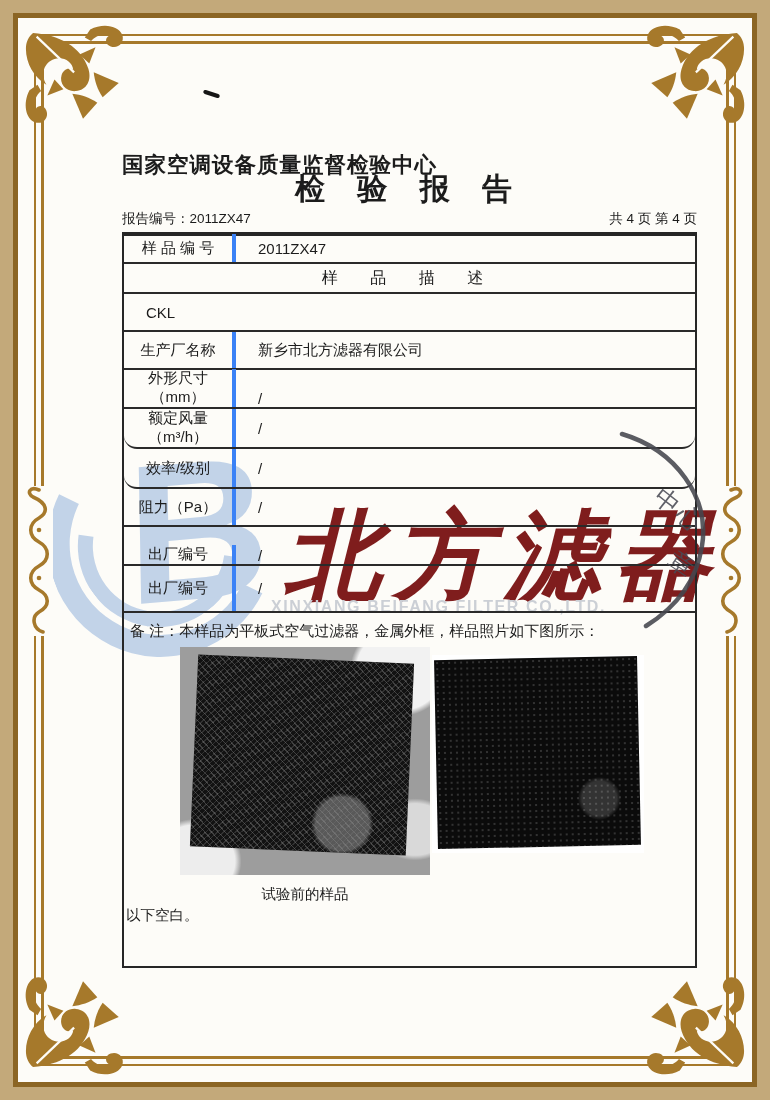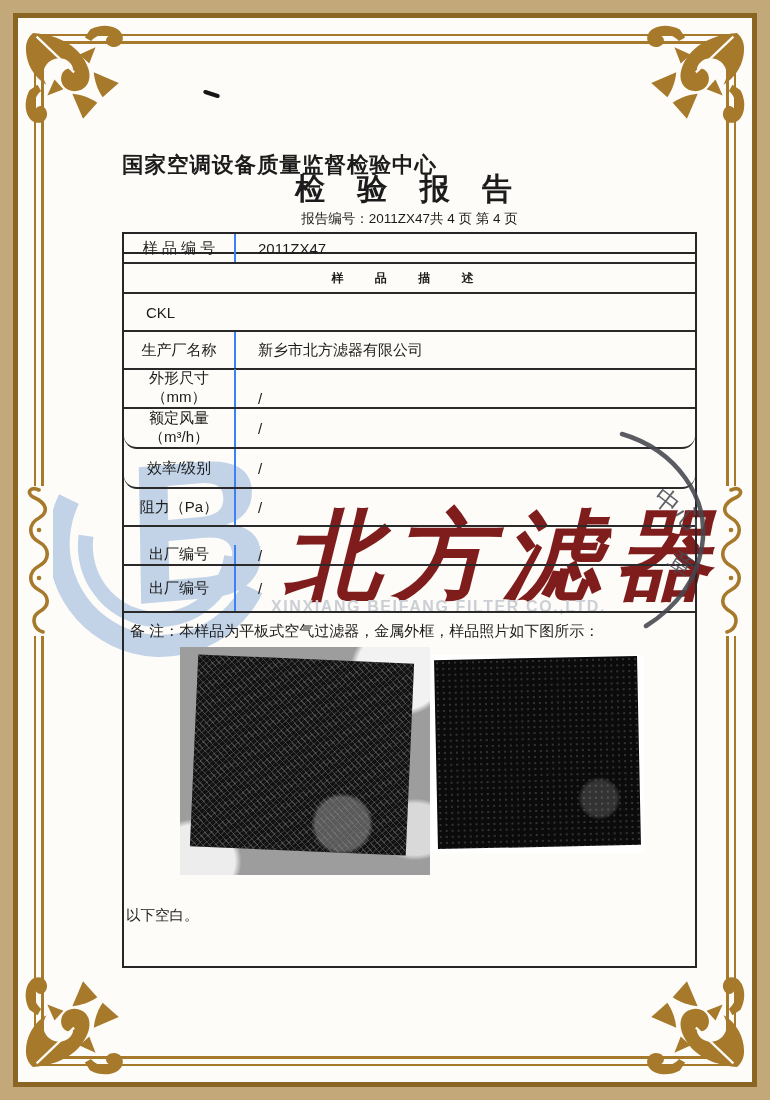--- a/index.html
+++ b/index.html
@@ -40,29 +40,29 @@
             letter-spacing:1.6px; color:#cbcfd5; white-space:nowrap; z-index:1; }
   
   .stamp { position:absolute; left:594px; top:428px; z-index:5; opacity:.88; }
   
   .scan-mark { position:absolute; left:203px; top:92px; width:17px; height:4px; background:#161616;
                border-radius:2px; transform:rotate(18deg); z-index:2; }
   
   .content { position:absolute; left:122px; top:140px; width:575px; height:830px; z-index:2; }
   .t1 { position:absolute; top:10px;  width:100%; text-align:left; font-size:21.5px; font-weight:bold; letter-spacing:1px; }
   .t2 { position:absolute; top:29px; width:100%; text-align:center; font-size:30px; font-weight:bold; letter-spacing:12px; }
-  .meta { position:absolute; top:70px; width:100%; display:flex; justify-content:center;
-          font-size:13.5px; border-bottom:2px solid #262626; padding-bottom:24px; }
+  .meta { position:absolute; top:70px; width:100%; display:flex; justify-content:space-between;
+          font-size:13.5px; border-bottom:2px solid #262626; padding-bottom:6px; }
   .meta b { font-weight:normal; }
   .tbl { position:absolute; top:92px; width:100%; height:736px; border:2px solid #262626; }
   .row { display:flex; border-bottom:2px solid #2a2a2a; background:transparent; }
-  .lab { width:112px; border-right:2px solid #3b82f6; display:flex; align-items:center;
+  .lab { width:112px; border-right:4px solid #3b82f6; display:flex; align-items:center;
          justify-content:center; font-size:15px; text-align:center; padding:0 2px; }
   .val { flex:1; display:flex; align-items:center; padding-left:22px; font-size:15px; }
-  .hdr { display:flex; align-items:center; justify-content:center; font-size:12px; font-weight:bold; letter-spacing:14px; }
+  .hdr { display:flex; align-items:center; justify-content:center; font-size:16px; font-weight:normal; letter-spacing:14px; }
   .h30 { height:30px; } .h38 { height:38px; } .h39 { height:39px;align-items:flex-end; } .h40 { height:40px;border-radius:13px; } .h47 { height:47px; }
   .remark { position:relative; height:355px; border-bottom:none; display:block; }
   .remark-text { position:absolute; left:6px; top:9px; font-size:15px; }
   .caption { position:absolute; top:272px; text-align:center; font-size:14.5px; }
   .cap1 { left:56px; width:250px; } .cap2 { left:308px; width:212px; }
   .endnote { position:absolute; left:2px; top:293px; font-size:14.5px; }
   
   .photo { position:absolute; overflow:hidden; }
   .photo1 { left:56px; top:34px; width:250px; height:228px;
             background:
@@ -144,20 +144,21 @@
     </div>
 
     <div class="row remark">
       <div class="remark-text">备 注：本样品为平板式空气过滤器，金属外框，样品照片如下图所示：</div>
       <div class="photo photo1">
         <div class="photo1-inner"></div>
       </div>
       <div class="photo photo2">
         <div class="photo2-inner"></div>
       </div>
+      <div class="caption cap1">试验前的样品</div>
       <div class="endnote">以下空白。</div>
     </div>
   </div>
 </div>
 
 <svg class="stamp" width="140" height="210" viewBox="0 0 140 210">
   <path d="M28,6 C82,22 116,70 108,118 C103,150 84,178 52,198" fill="none" stroke="#45464e" stroke-width="4.5" stroke-linecap="round"></path>
   <text x="58" y="72" font-size="25" fill="#4a4b55" transform="rotate(38 58 72)" letter-spacing="3">中心</text>
   <text x="72" y="136" font-size="25" fill="#4a4b55" transform="rotate(34 72 136)">章</text>
 </svg>

